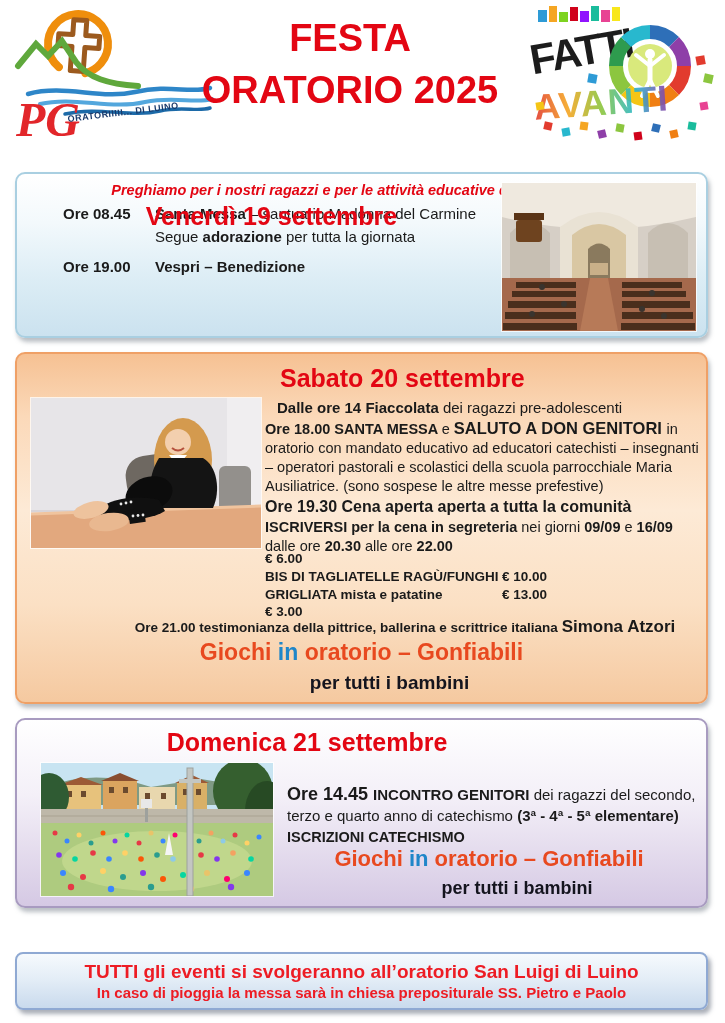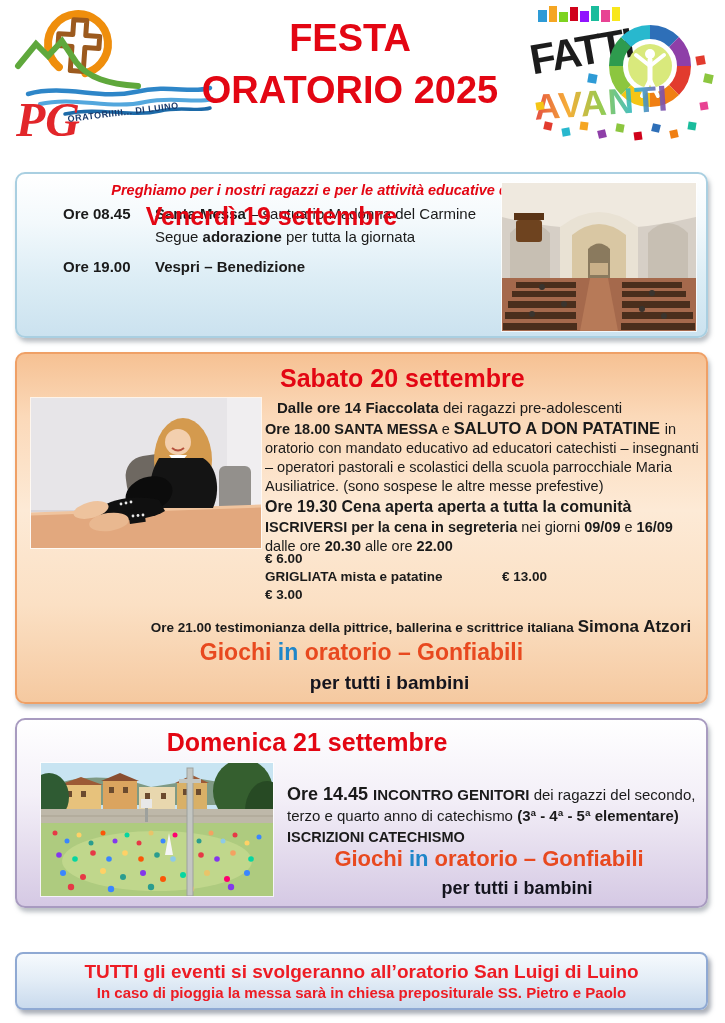--- a/index.html
+++ b/index.html
@@ -33,21 +33,21 @@
       background:linear-gradient(180deg,#f6c193 0%,#fbd9b9 18%,#fdead6 45%,#fbe0c4 72%,#f5c9a0 100%);}
   .sat-title{position:absolute;left:263px;top:10px;}
   .sat-photo{left:13px;top:43px;}
   .sat-col{position:absolute;left:248px;top:44px;width:436px;font-size:14.5px;line-height:1.3;}
   .sat-l1{padding-left:12px;font-size:15px;}
   .sat-big{font-size:16.5px;}
   .sat-l3{font-size:16px;margin-top:2px;}
   .menu{position:absolute;left:248px;top:196px;width:360px;font-size:13.5px;font-weight:bold;line-height:1.32;}
   .menu-row{display:flex;}
   .mname{width:237px;flex:none;}
-  .sat-testimony{position:absolute;left:111px;top:263px;width:586px;text-align:center;
+  .sat-testimony{position:absolute;left:95px;top:263px;width:586px;text-align:center;
                  font-size:13.5px;font-weight:bold;}
   .t-name{font-size:17px;}
   .giochi{position:absolute;left:0;width:100%;text-align:center;
           font-size:23px;font-weight:bold;color:#e8491f;}
   .giochi .in{color:#1f86c9;}
   .bambini{position:absolute;left:0;width:100%;text-align:center;
            font-size:19px;font-weight:bold;color:#14141e;margin-left:28px;}
   .sat-giochi{top:285px;}
   .sat-bambini{top:318px;}
 
@@ -244,31 +244,35 @@
             <circle cx="112" cy="117" r="1.4"></circle>
         </g>
       </g>
     </svg>
 
     <div class="sat-col">
       <div class="sat-l1">
         <span class="b">Dalle ore 14 Fiaccolata </span><span>dei ragazzi pre-adolescenti</span>
       </div>
       <div>
-        <span class="b">Ore 18.00 SANTA MESSA </span><span>e </span><span class="b sat-big">SALUTO A DON PATATINE </span><span>in oratorio con mandato educativo ad educatori  catechisti – insegnanti – operatori  pastorali e scolastici della scuola parrocchiale Maria Ausiliatrice. (sono sospese le altre messe prefestive)</span>
+        <span class="b">Ore 18.00 SANTA MESSA </span><span>e </span><span class="b sat-big">SALUTO A DON GENITORI </span><span>in oratorio con mandato educativo ad educatori  catechisti – insegnanti – operatori  pastorali e scolastici della scuola parrocchiale Maria Ausiliatrice. (sono sospese le altre messe prefestive)</span>
       </div>
       <div class="b sat-l3">Ore 19.30 Cena aperta aperta a tutta la comunità</div>
       <div>
         <span class="b">ISCRIVERSI per la cena in segreteria </span><span>nei giorni </span><span class="b">09/09</span><span> e </span><span class="b">16/09</span><span> dalle ore </span><span class="b">20.30</span><span> alle ore </span><span class="b">22.00</span>
       </div>
     </div>
 
     <div class="menu">
       <div class="menu-row">
         <span class="mprice">€ 6.00</span>
+      </div>
+      <div class="menu-row">
+        <span class="mname">BIS DI TAGLIATELLE RAGÙ/FUNGHI</span>
+        <span class="mprice">€ 10.00</span>
       </div>
       <div class="menu-row">
         <span class="mname">GRIGLIATA mista e patatine</span>
         <span class="mprice">€ 13.00</span>
       </div>
       <div class="menu-row">
         <span class="mprice">€ 3.00</span>
       </div>
     </div>
 

